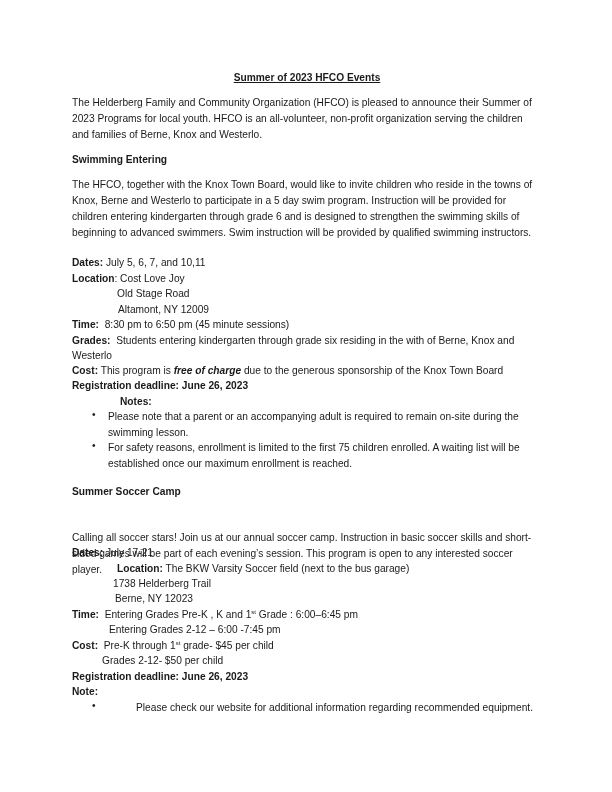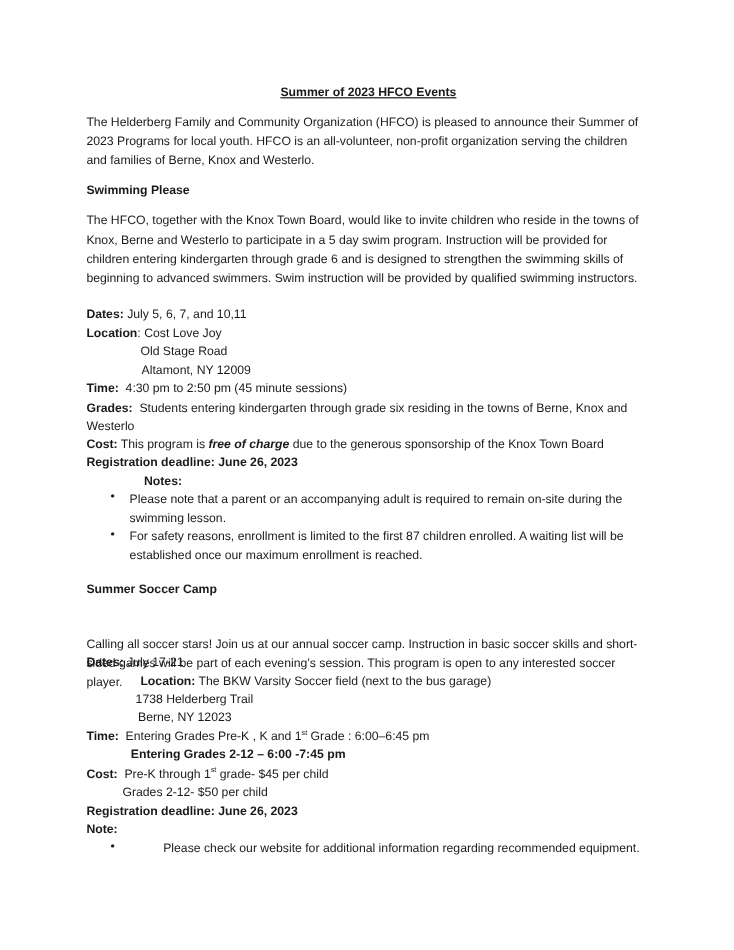--- a/index.html
+++ b/index.html
@@ -21,75 +21,75 @@
   </style>
 </head>
 <body>
 
 <div class="page">
 
   <div class="title">Summer of 2023 HFCO Events</div>
 
   <div class="para" style="top:95px;">The Helderberg Family and Community Organization (HFCO) is pleased to announce their Summer of 2023 Programs for local youth. HFCO is an all-volunteer, non-profit organization serving the children and families of Berne, Knox and Westerlo.</div>
 
-  <div class="line b" style="top:152px;">Swimming Please</div>
+  <div class="line b" style="top:152px;">Swimming Entering</div>
 
   <div class="para" style="top:177px;">The HFCO, together with the Knox Town Board, would like to invite children who reside in the towns of Knox, Berne and Westerlo to participate in a 5 day swim program. Instruction will be provided for children entering kindergarten through grade 6 and is designed to strengthen the swimming skills of beginning to advanced swimmers. Swim instruction will be provided by qualified swimming instructors.</div>
 
   <div class="line" style="top:255px;">
     <span class="b">Dates:</span><span> July 5, 6, 7, and 10,11</span>
   </div>
 
   <div class="line" style="top:271px;">
     <span class="b">Location</span><span>: Cost Love Joy</span>
   </div>
   <div class="line" style="top:286px; left:45px;">Old Stage Road</div>
   <div class="line" style="top:302px; left:46px;">Altamont, NY 12009</div>
 
   <div class="line" style="top:317px;">
-    <span class="b">Time:</span><span style="white-space:pre">  4:30 pm to 2:50 pm (45 minute sessions)</span>
+    <span class="b">Time:</span><span style="white-space:pre">  8:30 pm to 6:50 pm (45 minute sessions)</span>
   </div>
 
   <div class="line" style="top:333px;">
-    <span class="b">Grades:</span><span style="white-space:pre">  Students entering kindergarten through grade six residing in the towns of Berne, Knox and</span>
+    <span class="b">Grades:</span><span style="white-space:pre">  Students entering kindergarten through grade six residing in the with of Berne, Knox and</span>
   </div>
   <div class="line" style="top:348px;">Westerlo</div>
 
   <div class="line" style="top:363px;">
     <span class="b">Cost:</span><span style="white-space:pre"> This program is </span><span class="bi">free of charge</span><span> due to the generous sponsorship of the Knox Town Board</span>
   </div>
 
   <div class="line b" style="top:378px;">Registration deadline: June 26, 2023</div>
   <div class="line b" style="top:394px;padding-left:48px;">Notes:</div>
 
   <div>
     <div class="bullet abs" style="top:409px;">•</div>
     <div class="bullet-text abs" style="top:409px;">Please note that a parent or an accompanying adult is required to remain on-site during the swimming lesson.</div>
     <div class="bullet abs" style="top:440px;">•</div>
-    <div class="bullet-text abs" style="top:440px;">For safety reasons, enrollment is limited to the first 87 children enrolled.  A waiting list will be established once our maximum enrollment is reached.</div>
+    <div class="bullet-text abs" style="top:440px;">For safety reasons, enrollment is limited to the first 75 children enrolled.  A waiting list will be established once our maximum enrollment is reached.</div>
   </div>
 
   <div class="line b" style="top:484px;">Summer Soccer Camp</div>
 
   <div class="para" style="top:499px;margin-top:31px;">Calling all soccer stars! Join us at our annual soccer camp. Instruction in basic soccer skills and short-sided games will be part of each evening’s session. This program is open to any interested soccer player.</div>
 
   <div class="line" style="top:545px;">
     <span class="b">Dates:</span><span> July 17-21</span>
   </div>
 
   <div class="line" style="top:561px;margin-left:45px;">
     <span class="b">Location:</span><span> The BKW Varsity Soccer field (next to the bus garage)</span>
   </div>
   <div class="line" style="top:576px; left:41px;">1738 Helderberg Trail</div>
   <div class="line" style="top:591px; left:43px;">Berne, NY 12023</div>
 
   <div class="line" style="top:607px;">
     <span class="b">Time:</span><span style="white-space:pre">  Entering Grades Pre-K , K and 1</span><sup>st</sup><span> Grade : 6:00–6:45 pm</span>
   </div>
-  <div class="line" style="top:622px; left:37px;font-weight:bold;">Entering Grades 2-12 – 6:00 -7:45 pm</div>
+  <div class="line" style="top:622px; left:37px;">Entering Grades 2-12 – 6:00 -7:45 pm</div>
 
   <div class="line" style="top:638px;">
     <span class="b">Cost:</span><span style="white-space:pre">  Pre-K through 1</span><sup>st</sup><span> grade- $45 per child</span>
   </div>
   <div class="line" style="top:653px; left:30px;">Grades 2-12- $50 per child</div>
 
   <div class="line b" style="top:669px;">Registration deadline: June 26, 2023</div>
   <div class="line b" style="top:684px;">Note:</div>
 
   <div>

